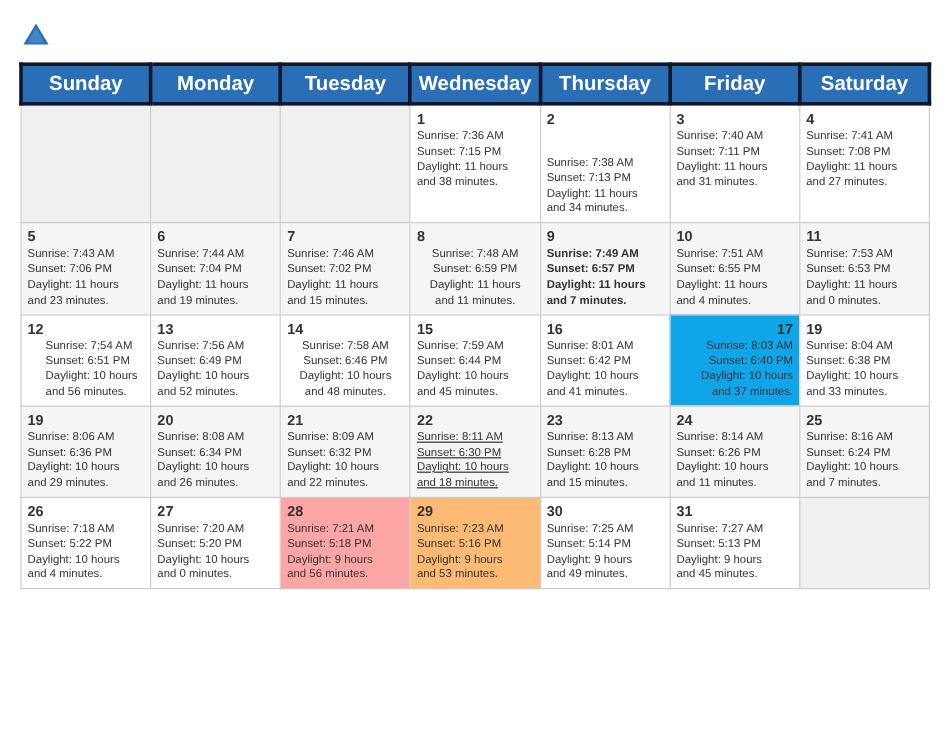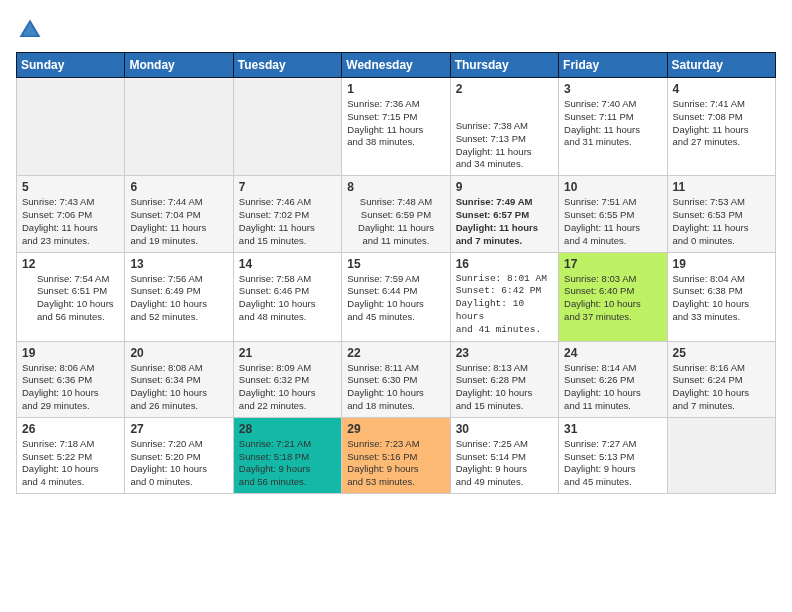--- a/index.html
+++ b/index.html
@@ -58,25 +58,25 @@
       margin-top: 2px;
     }
     .calendar {
       width: 100%;
       border-collapse: collapse;
       border: 1px solid #ccc;
     }
     .calendar th {
       background-color: #2a6eb5;
       color: #fff;
-      font-size: 12px;
+      font-size: 17px;
       font-weight: bold;
       padding: 5px 4px;
-      text-align: left;
-      border: 1px solid #0f172a;
+      text-align: center;
+      border: 3px solid #0f172a;
     }
     .calendar td {
       vertical-align: top;
       border: 1px solid #ccc;
       padding: 4px 5px;
       width: 108px;
       min-height: 80px;
       font-size: 10px;
       color: #333;
       background: #fff;
@@ -230,40 +230,40 @@
           </td>
           <td style="background: rgb(255, 255, 255);">
             <span class="day-number">13</span>
             <div class="day-info" style="white-space: pre-line;">Sunrise: 7:56 AM
 Sunset: 6:49 PM
 Daylight: 10 hours
 and 52 minutes.</div>
           </td>
           <td style="background: rgb(255, 255, 255);">
             <span class="day-number">14</span>
-            <div class="day-info" style="white-space: pre-line;">Sunrise: 7:58 AM
+            <div class="day-info" style="white-space: pre-line; text-align: center;">Sunrise: 7:58 AM
 Sunset: 6:46 PM
 Daylight: 10 hours
 and 48 minutes.</div>
           </td>
           <td style="background: rgb(255, 255, 255);">
             <span class="day-number">15</span>
             <div class="day-info" style="white-space: pre-line;">Sunrise: 7:59 AM
 Sunset: 6:44 PM
 Daylight: 10 hours
 and 45 minutes.</div>
           </td>
           <td style="background: rgb(255, 255, 255);">
             <span class="day-number">16</span>
-            <div class="day-info" style="white-space: pre-line; font-family: Liberation Mono, monospace;">Sunrise: 8:01 AM
+            <div class="day-info" style="white-space: pre-line;">Sunrise: 8:01 AM
 Sunset: 6:42 PM
 Daylight: 10 hours
 and 41 minutes.</div>
           </td>
-          <td style="background: #bef264;">
+          <td style="background: #0ea5e9; text-align: right;">
             <span class="day-number">17</span>
             <div class="day-info" style="white-space: pre-line;">Sunrise: 8:03 AM
 Sunset: 6:40 PM
 Daylight: 10 hours
 and 37 minutes.</div>
           </td>
           <td style="background: rgb(255, 255, 255);">
             <span class="day-number">19</span>
             <div class="day-info" style="white-space: pre-line;">Sunrise: 8:04 AM
 Sunset: 6:38 PM
@@ -288,21 +288,21 @@
           </td>
           <td style="background: rgb(245, 245, 245);">
             <span class="day-number">21</span>
             <div class="day-info" style="white-space: pre-line;">Sunrise: 8:09 AM
 Sunset: 6:32 PM
 Daylight: 10 hours
 and 22 minutes.</div>
           </td>
           <td style="background: rgb(245, 245, 245);">
             <span class="day-number">22</span>
-            <div class="day-info" style="white-space: pre-line;">Sunrise: 8:11 AM
+            <div class="day-info" style="white-space: pre-line; text-decoration: underline;">Sunrise: 8:11 AM
 Sunset: 6:30 PM
 Daylight: 10 hours
 and 18 minutes.</div>
           </td>
           <td style="background: rgb(245, 245, 245);">
             <span class="day-number">23</span>
             <div class="day-info" style="white-space: pre-line;">Sunrise: 8:13 AM
 Sunset: 6:28 PM
 Daylight: 10 hours
 and 15 minutes.</div>
@@ -330,21 +330,21 @@
 Daylight: 10 hours
 and 4 minutes.</div>
           </td>
           <td style="background: rgb(255, 255, 255);">
             <span class="day-number">27</span>
             <div class="day-info" style="white-space: pre-line;">Sunrise: 7:20 AM
 Sunset: 5:20 PM
 Daylight: 10 hours
 and 0 minutes.</div>
           </td>
-          <td style="background: #14b8a6;">
+          <td style="background: #fca5a5;">
             <span class="day-number">28</span>
             <div class="day-info" style="white-space: pre-line;">Sunrise: 7:21 AM
 Sunset: 5:18 PM
 Daylight: 9 hours
 and 56 minutes.</div>
           </td>
           <td style="background: #fdba74;">
             <span class="day-number">29</span>
             <div class="day-info" style="white-space: pre-line;">Sunrise: 7:23 AM
 Sunset: 5:16 PM

